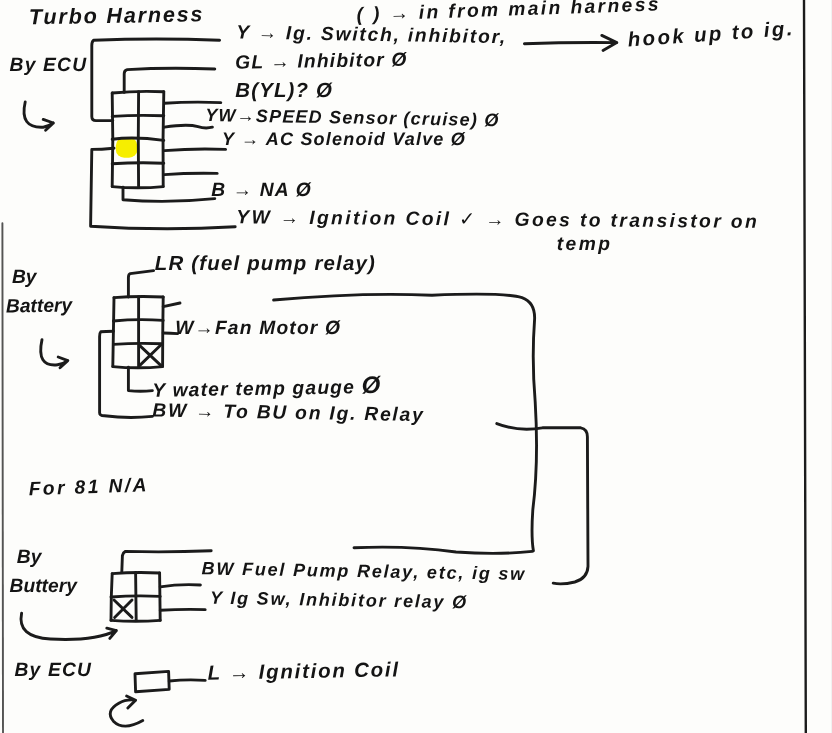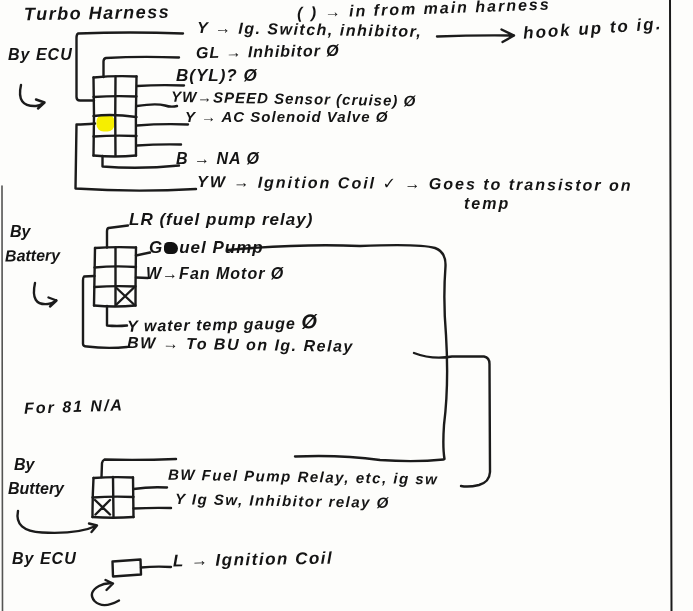--- a/index.html
+++ b/index.html
@@ -102,33 +102,30 @@
     </g>
   </svg>
 
   <div class="hand" style="left:24px;top:4px;font-size:18px;letter-spacing:1.5px;transform:rotate(-1deg)">Turbo Harness</div>
   <div class="hand" style="left:297px;top:1px;font-size:16px;letter-spacing:2px;transform:rotate(-2deg)">( ) → in from main harness</div>
 
   <div class="hand" style="left:8px;top:47px;font-size:16px;letter-spacing:1px">By ECU</div>
   <div class="hand" style="left:197px;top:22px;font-size:16px;letter-spacing:1.5px;transform:rotate(1deg)">Y → Ig. Switch, inhibitor,</div>
   <div class="hand" style="left:523px;top:20px;font-size:17px;letter-spacing:2px;transform:rotate(-4deg)">hook up to ig.</div>
   <div class="hand" style="left:196px;top:44px;font-size:16px;letter-spacing:1px;transform:rotate(-1deg)">GL → Inhibitor Ø</div>
-  <div class="hand" style="left:176px;top:67px;font-size:17px;letter-spacing:1px">B(YL)? Ø</div>
+  <div class="hand" style="left:196px;top:67px;font-size:17px;letter-spacing:1px">B(YL)? Ø</div>
   <div class="hand" style="left:171px;top:91px;font-size:15px;letter-spacing:1px;transform:rotate(1deg)">YW→SPEED Sensor (cruise) Ø</div>
   <div class="hand" style="left:185px;top:109px;font-size:15px;letter-spacing:1px">Y → AC Solenoid Valve Ø</div>
   <div class="hand" style="left:176px;top:151px;font-size:16px;letter-spacing:1px">B → NA Ø</div>
   <div class="hand" style="left:197px;top:176px;font-size:16px;letter-spacing:2px;transform:rotate(0.5deg)">YW → Ignition Coil ✓ → Goes to transistor on</div>
   <div class="hand" style="left:464px;top:196px;font-size:16px;letter-spacing:2px">temp</div>
 
   <div class="hand" style="left:10px;top:224px;font-size:16px">By</div>
   <div class="hand" style="left:5px;top:248px;font-size:16px;transform:rotate(-1deg)">Battery</div>
   <div class="hand" style="left:129px;top:211px;font-size:17px;letter-spacing:1px">LR (fuel pump relay)</div>
-  <div class="hand" style="left:149px;top:239px;font-size:17px;letter-spacing:1px">
-    <span>G</span><span class="blob"></span><span>uel Pump</span>
-  </div>
   <div class="hand" style="left:146px;top:266px;font-size:16px;letter-spacing:1px">W→Fan Motor Ø</div>
   <div class="hand" style="left:127px;top:313px;font-size:16px;letter-spacing:1px;transform:rotate(-1deg)">
     <span>Y water temp gauge </span><span class="heavy">Ø</span>
   </div>
   <div class="hand" style="left:127px;top:337px;font-size:16px;letter-spacing:1.5px;transform:rotate(1deg)">BW → To BU on Ig. Relay</div>
 
   <div class="hand" style="left:24px;top:399px;font-size:16px;letter-spacing:2px;transform:rotate(-2deg)">For 81 N/A</div>
 
   <div class="hand" style="left:14px;top:457px;font-size:16px">By</div>
   <div class="hand" style="left:8px;top:481px;font-size:16px">Buttery</div>

